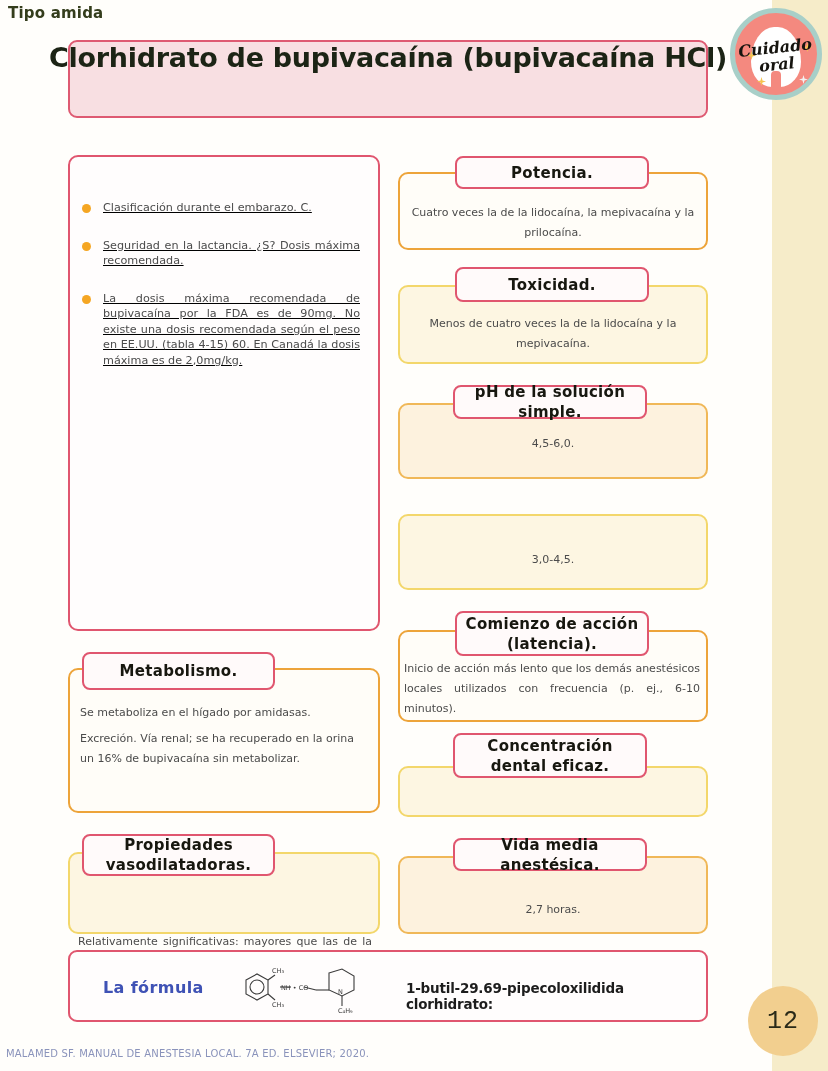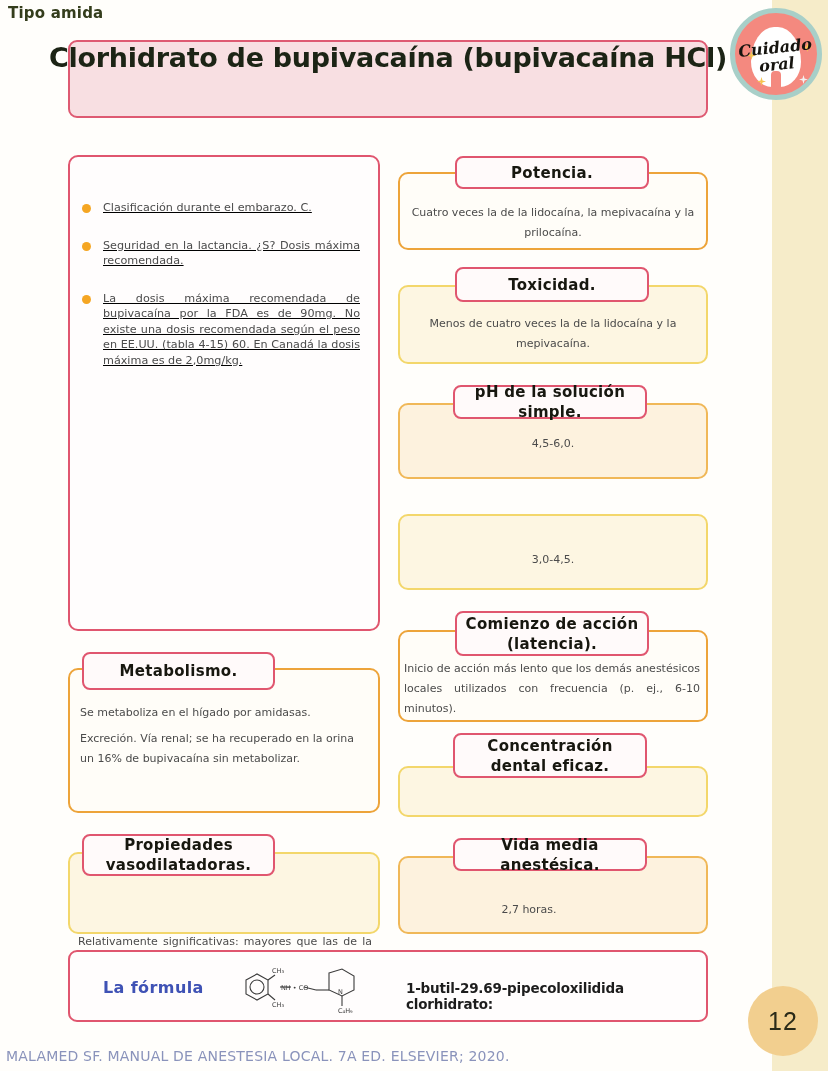--- a/index.html
+++ b/index.html
@@ -220,38 +220,38 @@
     position: absolute;
     left: 160px; top: 4px;
     width: 150px; height: 64px;
   }
 
   
   .footer {
     position: absolute;
     left: 6px; top: 1048px;
     font-family: "DejaVu Sans", sans-serif;
-    font-size: 14px;
+    font-size: 10px;
     color: #8a93bb;
     letter-spacing: 0.2px;
   }
 
   
   .page-badge {
     position: absolute;
     left: 748px; top: 986px;
     width: 70px; height: 70px;
     border-radius: 50%;
     background: #f2cf8f;
     display: flex;
     align-items: center;
     justify-content: center;
   }
   .page-badge .n {
-    font-family: Liberation Sans, sans-serif;
+    font-family: Liberation Mono, monospace;
     font-size: 25px;
     color: #2a2a18;
     letter-spacing: 1px;
   }
 </style>
 </head>
 <body>
 
 <div class="page">
 
@@ -333,21 +333,21 @@
 
   <div class="panel panel-yellow" style="left:398px; top:766px; width:310px; height:51px;"></div>
   <div class="chip" style="left:453px; top:733px; width:194px; height:45px;">
     <span class="chip-t">Concentración dental eficaz.</span>
   </div>
 
   <div class="panel panel-lightorange" style="left:398px; top:856px; width:310px; height:78px;"></div>
   <div class="chip" style="left:453px; top:838px; width:194px; height:33px;">
     <span class="chip-t">Vida media anestésica.</span>
   </div>
-  <div class="body-text center" style="left:380px; top:900px; width:298px;">2,7 horas.</div>
+  <div class="body-text center" style="left:404px; top:900px; width:298px;">2,7 horas.</div>
 
   <div class="formula-box">
     <div class="formula-label">La fórmula</div>
     <div class="struct">
       <svg width="150" height="64" viewBox="0 0 150 64" xmlns="http://www.w3.org/2000/svg">
         <g fill="none" stroke="#3b3b3b" stroke-width="1.1">
           <polygon points="16,24 27,18 38,24 38,38 27,44 16,38"></polygon>
           <circle cx="27" cy="31" r="7"></circle>
           <line x1="38" y1="24" x2="45" y2="19"></line>
           <line x1="38" y1="38" x2="45" y2="44"></line>

